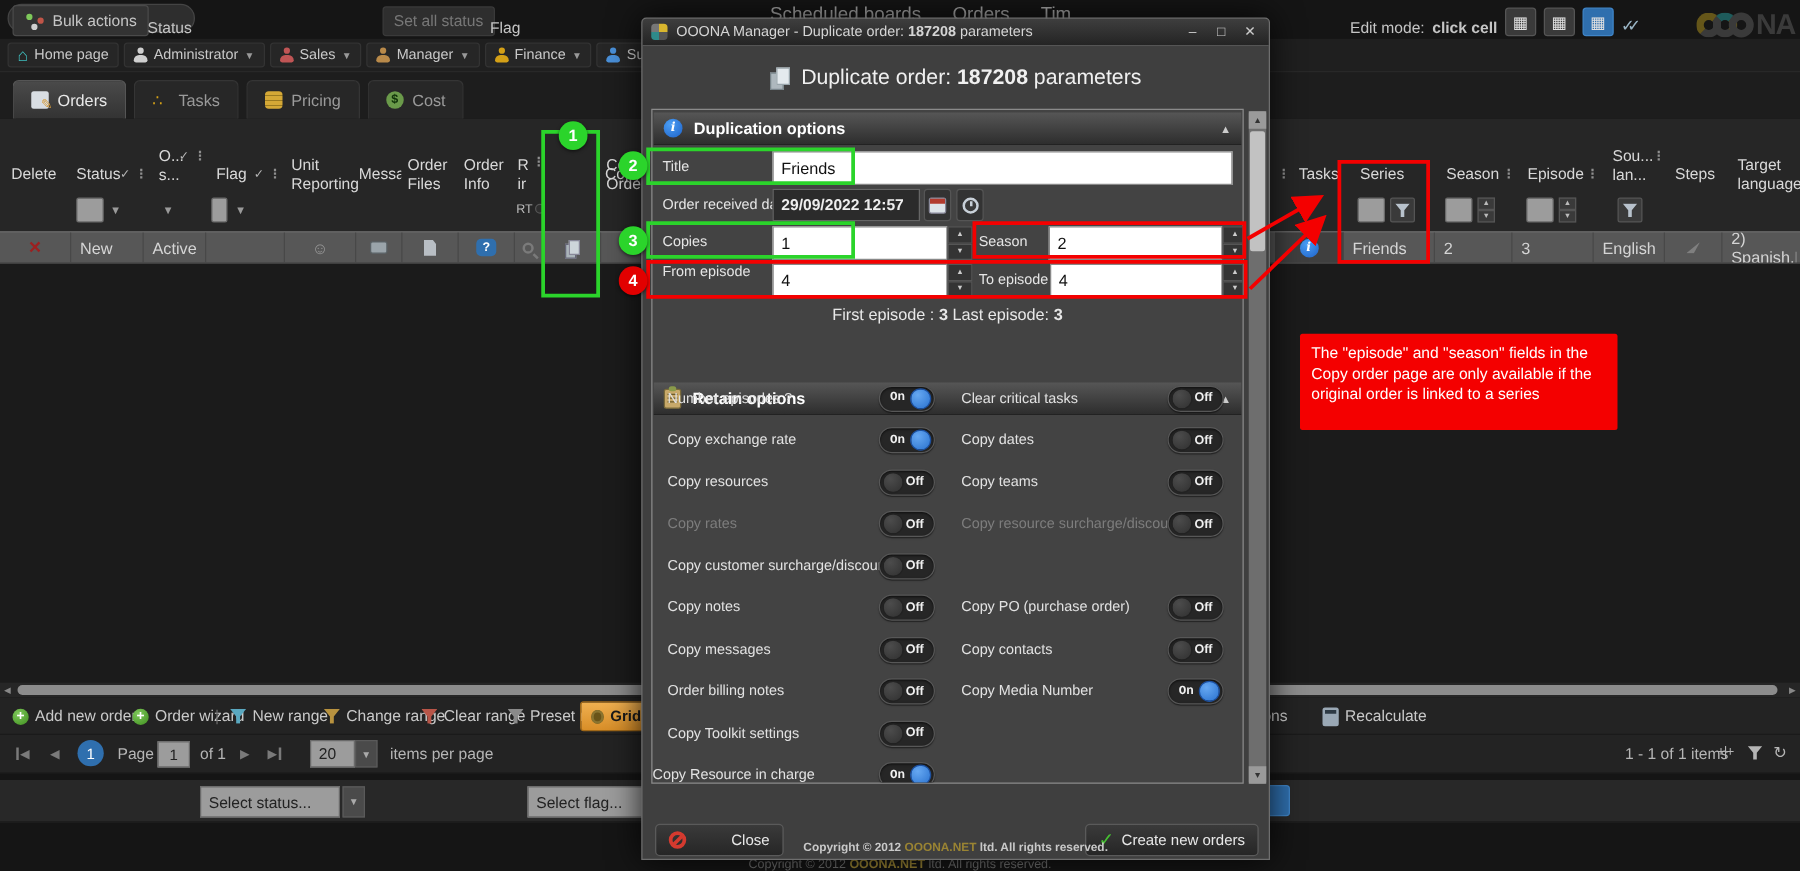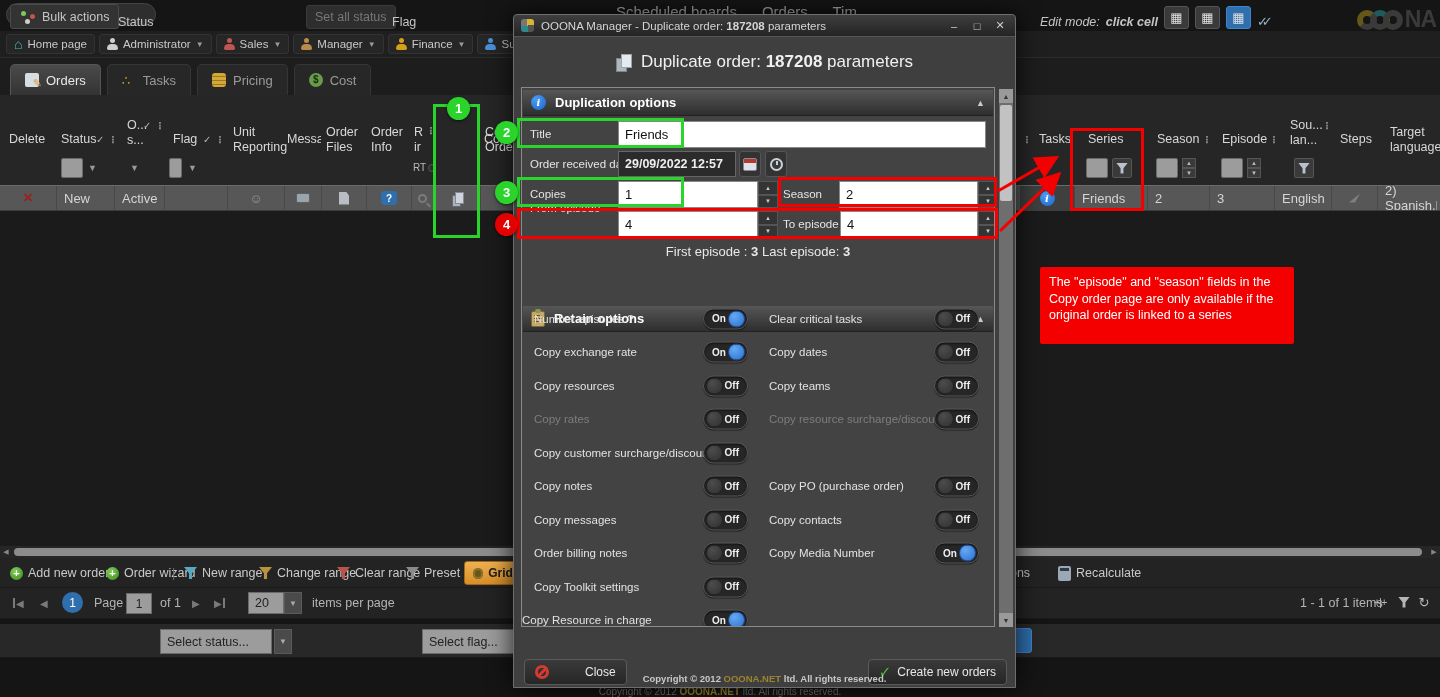--- a/index.html
+++ b/index.html
@@ -166,21 +166,21 @@
   .trow{position:relative;height:33.5px;}
   .tlabel{position:absolute;top:50%;transform:translateY(-50%);color:#e2e2e2;font-size:11.5px;}
   .trow.dim .tlabel{color:#7d7d7d;}
   .toggle{position:absolute;top:50%;transform:translateY(-50%);width:45px;height:21px;border-radius:11px;
           background:#262626;border:1px solid #575757;box-shadow:0 1px 1px rgba(0,0,0,.5), inset 0 1px 2px rgba(0,0,0,.6);}
   .toggle .knob{position:absolute;top:1px;width:17px;height:17px;border-radius:50%;}
   .toggle.off .knob{left:2px;background:radial-gradient(circle at 35% 30%,#4c4c4c,#303030);border:1px solid #222;}
   .toggle.on .knob{right:2px;background:radial-gradient(circle at 35% 30%,#66a8f2,#2a72cf);border:1px solid #1c50a0;}
   .toggle .state{position:absolute;top:50%;transform:translateY(-50%);font-size:10px;font-weight:bold;color:#f0f0f0;}
   .toggle.off .state{right:8px;}
-  .toggle.on .state{left:8px;}
+  .toggle.on .state{left:8px;font-family:Liberation Mono, monospace;}
   .vscroll{position:absolute;left:485px;top:74px;width:14px;height:538px;background:#6e6e6e;border-radius:2px;}
   .vbtn{position:absolute;left:0;width:14px;height:14px;background:#9a9a9a;color:#333;font-size:7px;
         display:flex;align-items:center;justify-content:center;}
   .vthumb{position:absolute;left:1px;top:16px;width:12px;height:96px;background:#c2c2c2;border-radius:2px;}
   .dbtn{position:absolute;height:26px;background:linear-gradient(#3a3a3a,#262626);border:1px solid #5a5a5a;border-radius:4px;
         display:flex;align-items:center;gap:6px;padding:0 10px;color:#e8e8e8;font-size:12px;}
   .noent{width:14px;height:14px;border:3px solid #d43a2f;border-radius:50%;position:relative;}
   .noent::after{content:"";position:absolute;left:-1px;top:3px;width:10px;height:3px;background:#d43a2f;transform:rotate(-45deg);}
   .greencheck{color:#46c132;font-size:15px;font-weight:bold;}
   .dcopy{position:absolute;left:0;bottom:3px;width:100%;text-align:center;font-size:9.5px;color:#c9c9c9;font-weight:bold;}
@@ -482,21 +482,21 @@
   <div class="bitem a" style="left:118px;">Status</div>
   <div class="gselect a" style="left:160px;top:629px;width:112px;height:25px;">Select status...</div>
   <div class="dcaretbtn a" style="left:274px;top:629px;height:25px;">▼</div>
   <div class="bitem a" style="left:306px;">
       <span class="dimbtn">Set all status</span>
     </div>
   <div class="bitem a" style="left:392px;">Flag</div>
   <div class="gselect a" style="left:422px;top:629px;width:92px;height:25px;">Select flag...</div>
   <div class="dcaretbtn a" style="left:514px;top:629px;height:25px;">▼</div>
   <div class="bluefrag"></div>
-  <div class="bitem a" style="left:1040px;font-style:italic;">
+  <div class="bitem a" style="left:1080px;">
     <span>Edit mode:</span>
     <b>click cell</b>
     <span class="gicon">
         <span>▦</span>
       </span>
     <span class="gicon">
         <span>▦</span>
       </span>
     <span class="gicon blue">
         <span>▦</span>
@@ -546,21 +546,21 @@
           <span>▲</span>
           <span>▼</span>
         </div>
       <div class="flabel" style="left:261px;top:100px;">Season</div>
       <input class="winput" style="left: 317px; top: 93px; width: 139px;" value="2">
       <div class="spin" style="left:456px;top:93px;">
           <span>▲</span>
           <span>▼</span>
         </div>
 
-      <div class="flabel" style="left:8px;top:114px;">From episode</div>
+      <div class="flabel" style="left:8px;top:124px;">From episode</div>
       <input class="winput" style="left: 96px; top: 123px; width: 140px;" value="4">
       <div class="spin" style="left:236px;top:123px;">
           <span>▲</span>
           <span>▼</span>
         </div>
       <div class="flabel" style="left:261px;top:130px;">To episode</div>
       <input class="winput" style="left: 318px; top: 123px; width: 138px;" value="4">
       <div class="spin" style="left:456px;top:123px;">
           <span>▲</span>
           <span>▼</span>

